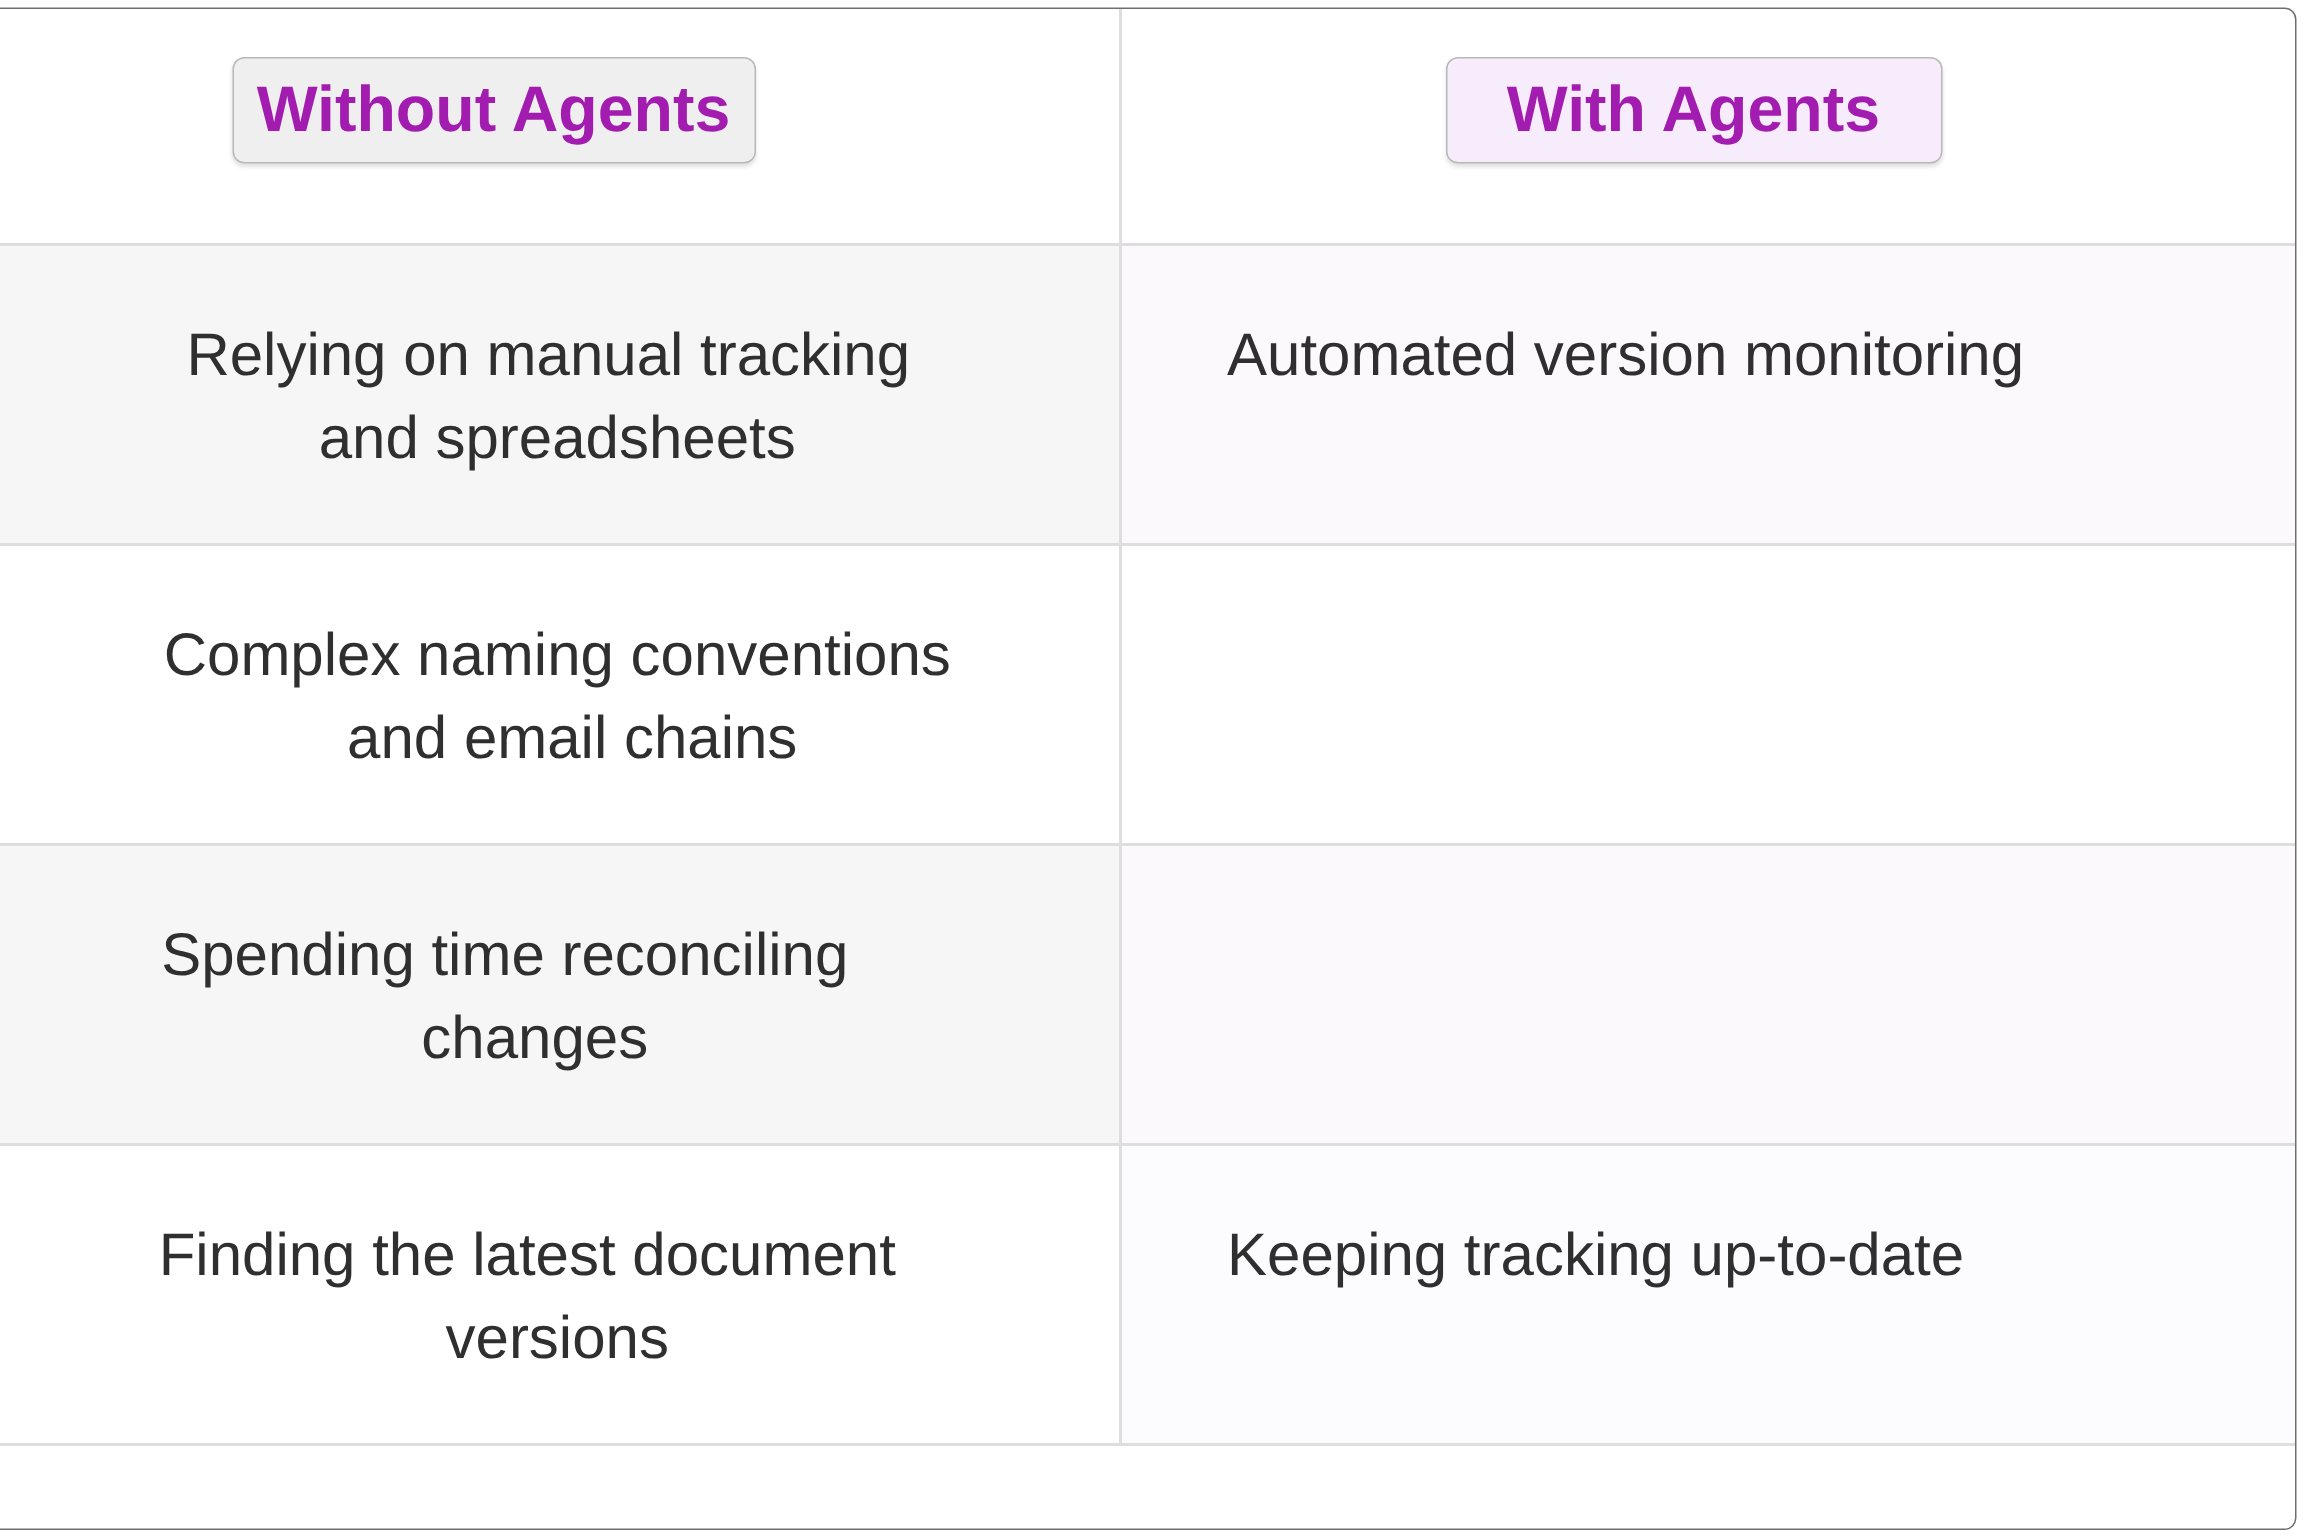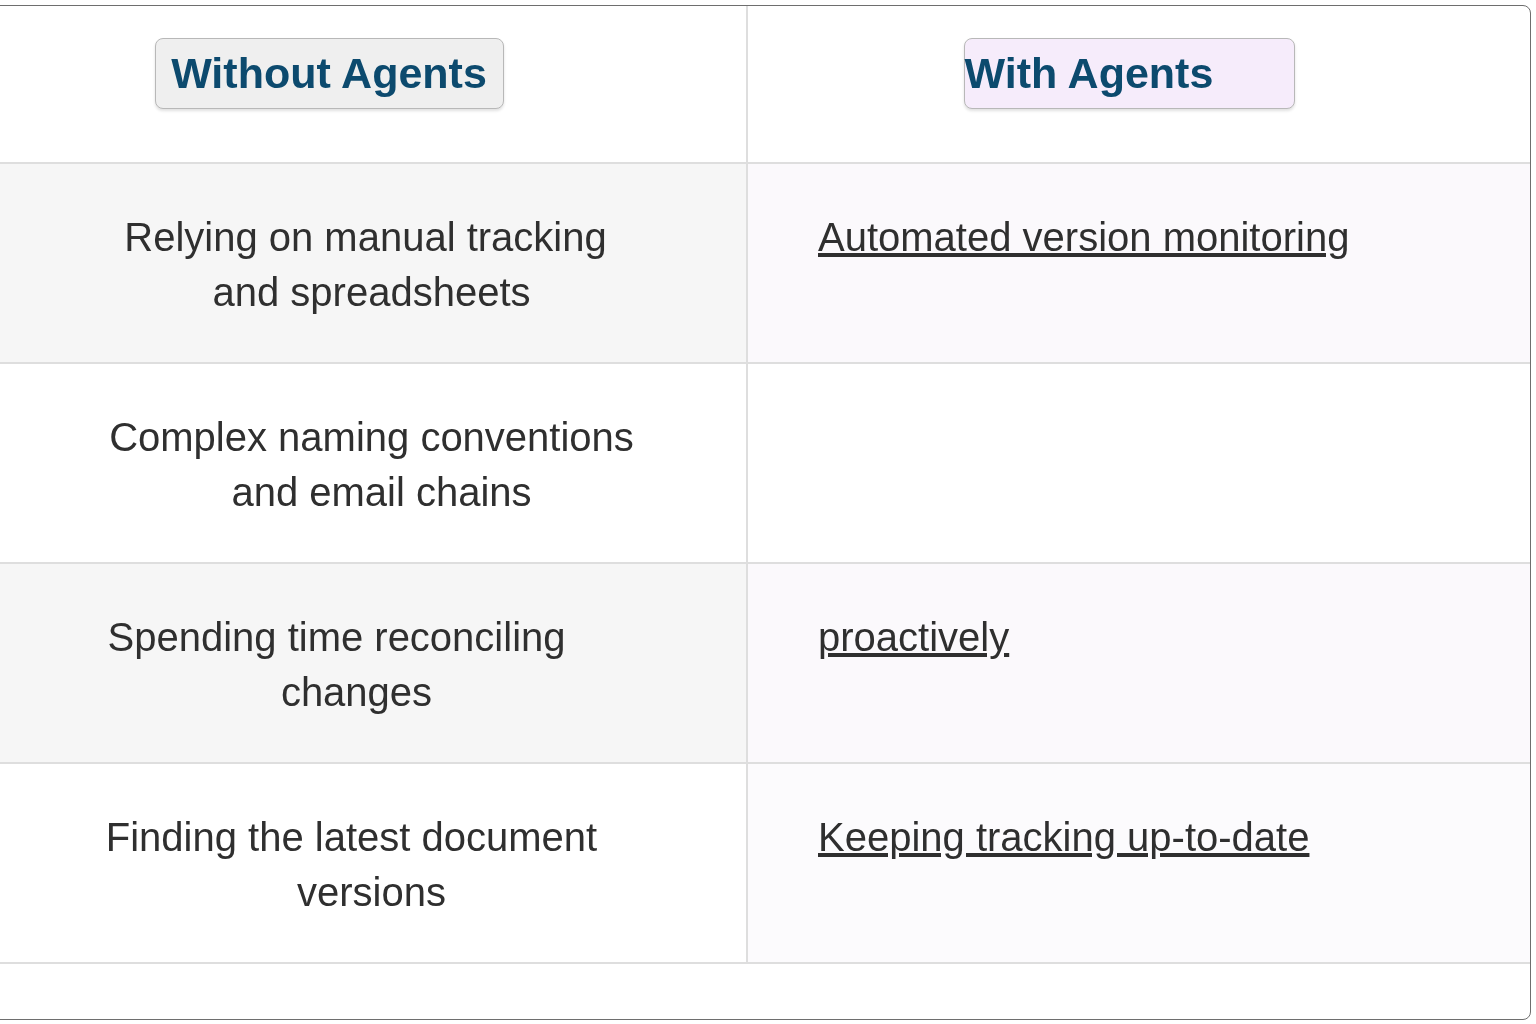--- a/index.html
+++ b/index.html
@@ -28,32 +28,32 @@
     .row.header .cell { display: flex; align-items: center; justify-content: center; }
     .row.header .cell.left { padding-left: 0; }
     .pill {
       display: inline-block;
       height: 71px;
       line-height: 69px;
       border-radius: 8px;
       border: 1.5px solid #b8b8b8;
       font-weight: bold;
       font-size: 43px;
-      color: #0c4a6e;
+      color: #a21caf;
       box-shadow: 0 2px 3px rgba(0,0,0,0.12);
       white-space: nowrap;
       letter-spacing: 0px;
     }
     .pill.without { background: #efefef; width: 349px; text-align: center; margin-left: -85px; margin-top: -22px; }
-    .pill.with { background: #f6ecfb; width: 331px; text-align: left; margin-left: -20px; margin-top: -22px; }
+    .pill.with { background: #f6ecfb; width: 331px; text-align: center; margin-left: -20px; margin-top: -22px; }
 
     .row.body .cell { font-size: 40px; line-height: 55px; color: #2f2f2f; }
     .row.body .cell.left { text-align: center; }
     .row.body .cell.left .txt { position: absolute; top: 46px; width: 100%; left: 0; }
-    .row.body .cell.right .txt { position: absolute; top: 46px; left: 818px; text-decoration: underline; }
+    .row.body .cell.right .txt { position: absolute; top: 46px; left: 818px; }
     .row.body .cell.right .txt { left: 70px; }
 
     .shade-left { background: #f6f6f6; }
     .shade-right { background: #fbf9fc; }
     .plain-right { background: #fcfbfd; }
 
     .footer-space { height: 54px; }
   </style>
 </head>
 <body>
@@ -95,21 +95,20 @@
 
     <div class="row body">
       <div class="cell left shade-left">
         <div class="txt">
           <div style="padding-right:70px">Spending time reconciling</div>
           <div style="padding-right:30px">changes</div>
         </div>
       </div>
       <div class="cell right shade-right">
         <div class="txt">
-          <div>proactively</div>
         </div>
       </div>
     </div>
 
     <div class="row body">
       <div class="cell left">
         <div class="txt">
           <div style="padding-right:40px">Finding the latest document</div>
           <div>versions</div>
         </div>

